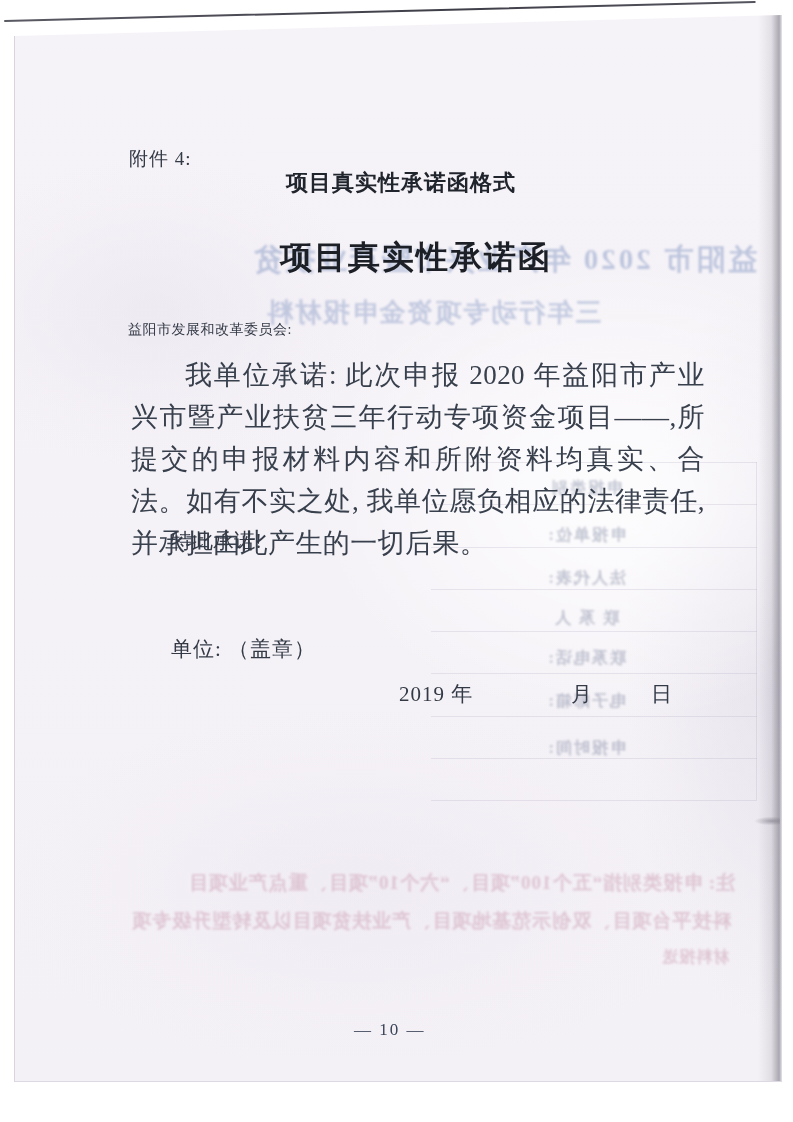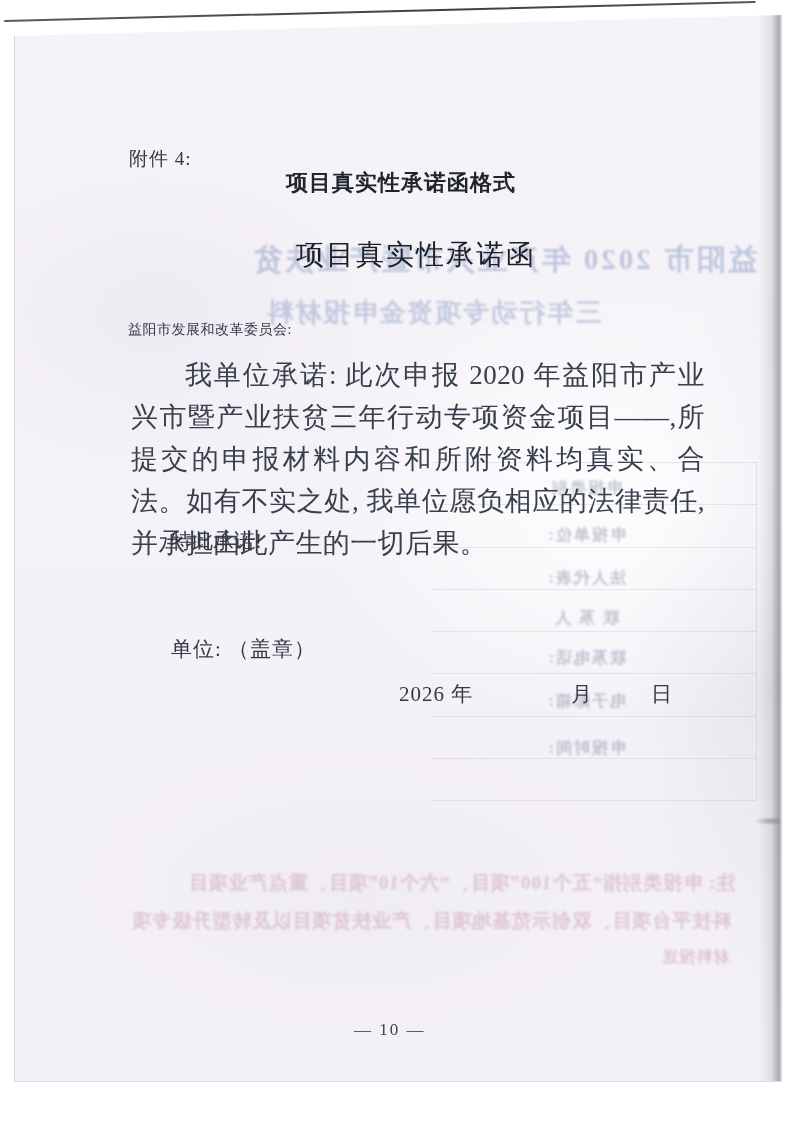--- a/index.html
+++ b/index.html
@@ -34,21 +34,21 @@
   .crease-notch{
     position:absolute;right:2px;top:800px;width:42px;height:14px;
     background:radial-gradient(ellipse 60% 45% at 80% 50%, rgba(90,88,100,.45), transparent 70%);
   }
   
   .ink{color:#333a46;}
   .attachment{position:absolute;left:114px;top:132px;font-size:19px;letter-spacing:1px;}
   .title-1{position:absolute;left:86px;top:154px;width:600px;text-align:center;
     font-size:22px;font-weight:bold;color:#20242c;letter-spacing:1px;}
   .title-2{position:absolute;left:101px;top:222px;width:600px;text-align:center;
-    font-size:28px;font-weight:normal;color:#1c2026;letter-spacing:2px;}
+    font-size:32px;font-weight:bold;color:#1c2026;letter-spacing:2px;}
   .salutation{position:absolute;left:113px;top:307px;font-size:14px;letter-spacing:.5px;}
   .body-par{
     position:absolute;left:116px;top:340px;width:574px;
     font-size:27px;line-height:42px;text-align:justify;text-indent:2em;
     letter-spacing:.4px;color:#38404d;
   }
   .pledge{position:absolute;left:156px;top:513px;font-size:21px;}
   .unit-line{position:absolute;left:156px;top:613px;font-size:21px;letter-spacing:1px;margin-top:8px;}
   .legal-line{position:absolute;left:389px;top:613px;font-size:21px;letter-spacing:1px;}
   .date-year{position:absolute;left:384px;top:666px;font-size:21px;letter-spacing:1px;}
@@ -101,21 +101,21 @@
   <div class="mir bleed-note note-2">科技平台项目、双创示范基地项目、产业扶贫项目以及转型升级专项</div>
   <div class="mir bleed-note note-3">材料报送</div>
 
   <div class="ink attachment">附件 4:</div>
   <div class="title-1">项目真实性承诺函格式</div>
   <div class="title-2">项目真实性承诺函</div>
   <div class="ink salutation">益阳市发展和改革委员会:</div>
   <div class="body-par">我单位承诺: 此次申报 2020 年益阳市产业兴市暨产业扶贫三年行动专项资金项目——,所提交的申报材料内容和所附资料均真实、合法。如有不实之处, 我单位愿负相应的法律责任, 并承担由此产生的一切后果。</div>
   <div class="ink pledge">特此承诺!</div>
   <div class="ink unit-line">单位: （盖章）</div>
-  <div class="ink date-year">2026 年</div>
+  <div class="ink date-year">2019 年</div>
   <div class="ink date-month">月</div>
   <div class="ink date-day">日</div>
   <div class="page-num">— 10 —</div>
 
   <div class="right-crease"></div>
   <div class="crease-notch"></div>
 </div>
 
 <div class="top-edge"></div>
 

